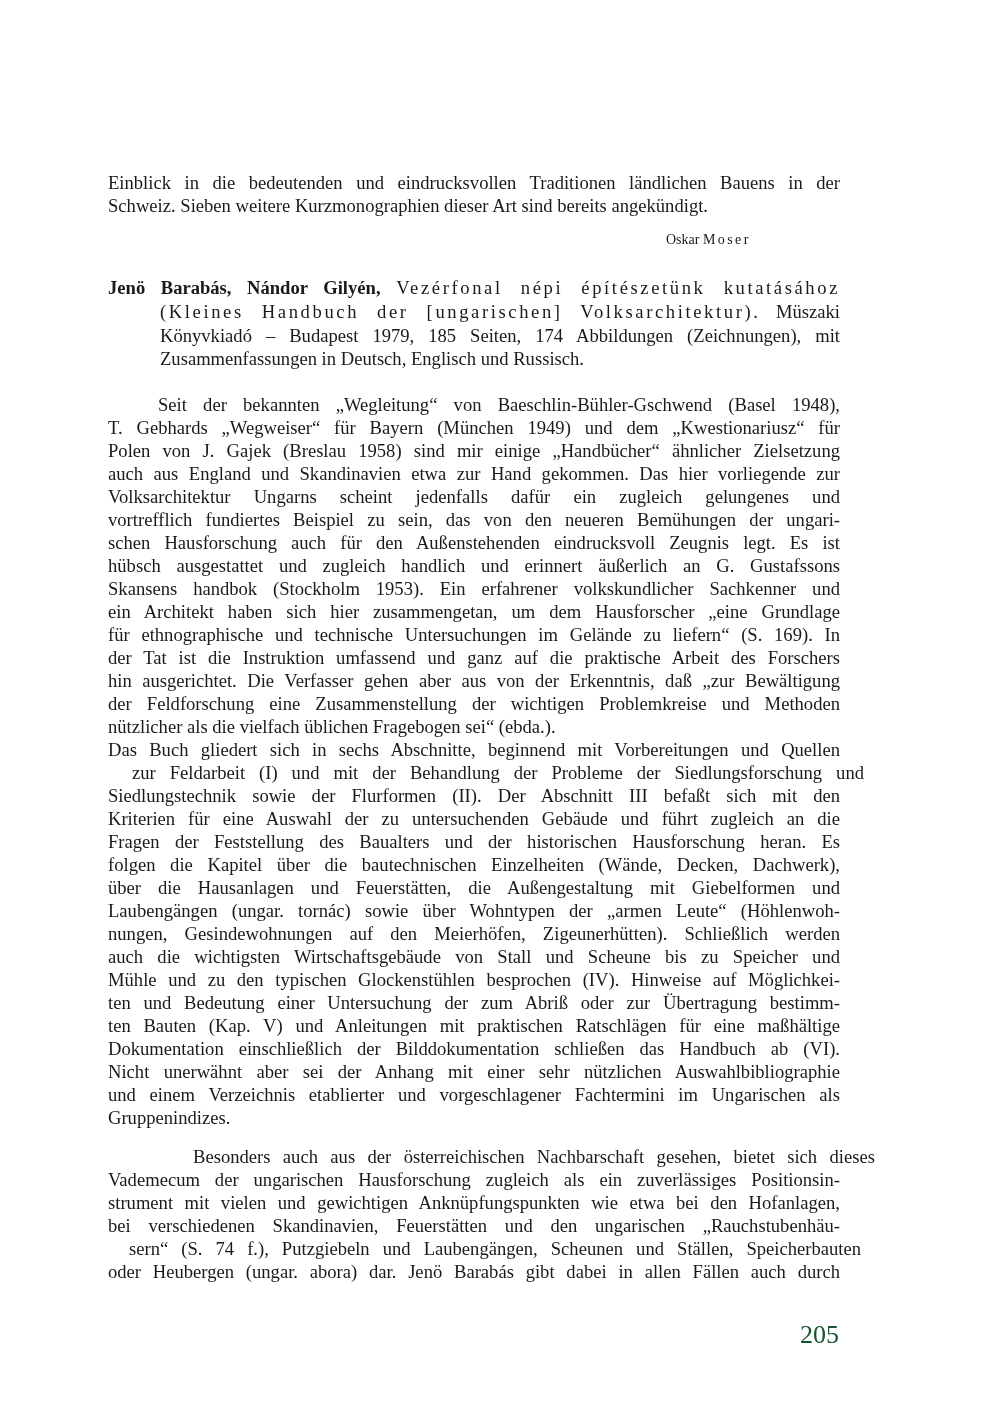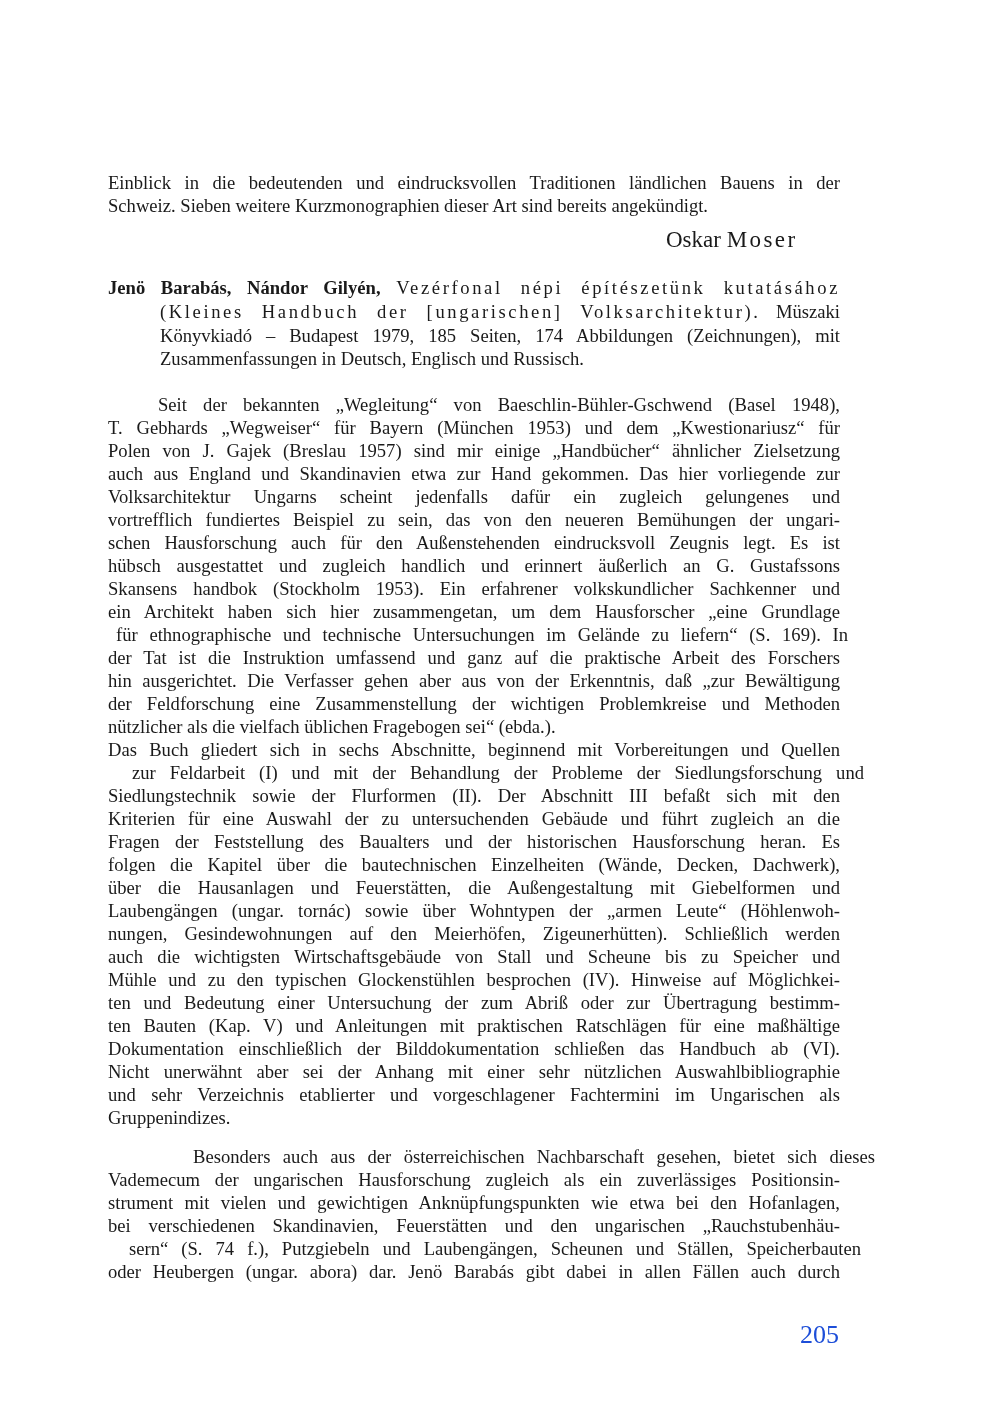--- a/index.html
+++ b/index.html
@@ -41,32 +41,32 @@
   .line.hang {
     left: 160px;
     width: 680px;
   }
   .bold { font-weight: bold; }
   .spaced { letter-spacing: 2.6px; }
   .signature {
     position: absolute;
     left: 666px;
     top: 213px;
-    font-size: 23px;
+    font-size: 14px;
     line-height: 23px;
     white-space: nowrap;
   }
   .signature .surname { letter-spacing: 2.4px; }
   .page-number {
     position: absolute;
     left: 800px;
     top: 1305px;
     font-size: 26px;
     line-height: 30px;
-    color: #1d4ed8;
+    color: #14532d;
   }
 </style>
 </head>
 <body>
 
 <div class="page">
 
   <div>
     <div class="line" style="top:156px;">Einblick in die bedeutenden und eindrucksvollen Traditionen ländlichen Bauens in der</div>
     <div class="line last" style="top:179px;">Schweiz. Sieben weitere Kurzmonographien dieser Art sind bereits angekündigt.</div>
@@ -84,30 +84,30 @@
     <div class="line hang" style="top:285px;">
       <span class="spaced">(Kleines Handbuch der [ungarischen] Volksarchitektur).</span>
       <span>Müszaki</span>
     </div>
     <div class="line hang" style="top:309px;">Könyvkiadó – Budapest 1979, 185 Seiten, 174 Abbildungen (Zeichnungen), mit</div>
     <div class="line hang last" style="top:332px;">Zusammenfassungen in Deutsch, Englisch und Russisch.</div>
   </div>
 
   <div>
     <div class="line indent" style="top:378px;">Seit der bekannten „Wegleitung“ von Baeschlin-Bühler-Gschwend (Basel 1948),</div>
-    <div class="line" style="top:401px;">T. Gebhards „Wegweiser“ für Bayern (München 1953) und dem „Kwestionariusz“ für</div>
-    <div class="line" style="top:424px;">Polen von J. Gajek (Breslau 1957) sind mir einige „Handbücher“ ähnlicher Zielsetzung</div>
+    <div class="line" style="top:401px;">T. Gebhards „Wegweiser“ für Bayern (München 1949) und dem „Kwestionariusz“ für</div>
+    <div class="line" style="top:424px;">Polen von J. Gajek (Breslau 1958) sind mir einige „Handbücher“ ähnlicher Zielsetzung</div>
     <div class="line" style="top:447px;">auch aus England und Skandinavien etwa zur Hand gekommen. Das hier vorliegende zur</div>
     <div class="line" style="top:470px;">Volksarchitektur Ungarns scheint jedenfalls dafür ein zugleich gelungenes und</div>
     <div class="line" style="top:493px;">vortrefflich fundiertes Beispiel zu sein, das von den neueren Bemühungen der ungari-</div>
     <div class="line" style="top:516px;">schen Hausforschung auch für den Außenstehenden eindrucksvoll Zeugnis legt. Es ist</div>
     <div class="line" style="top:539px;">hübsch ausgestattet und zugleich handlich und erinnert äußerlich an G. Gustafssons</div>
     <div class="line" style="top:562px;">Skansens handbok (Stockholm 1953). Ein erfahrener volkskundlicher Sachkenner und</div>
     <div class="line" style="top:585px;">ein Architekt haben sich hier zusammengetan, um dem Hausforscher „eine Grundlage</div>
-    <div class="line" style="top:608px;margin-left:8px;">für ethnographische und technische Untersuchungen im Gelände zu liefern“ (S. 169). In</div>
+    <div class="line" style="top:608px;">für ethnographische und technische Untersuchungen im Gelände zu liefern“ (S. 169). In</div>
     <div class="line" style="top:631px;">der Tat ist die Instruktion umfassend und ganz auf die praktische Arbeit des Forschers</div>
     <div class="line" style="top:654px;">hin ausgerichtet. Die Verfasser gehen aber aus von der Erkenntnis, daß „zur Bewältigung</div>
     <div class="line" style="top:677px;">der Feldforschung eine Zusammenstellung der wichtigen Problemkreise und Methoden</div>
     <div class="line last" style="top:700px;">nützlicher als die vielfach üblichen Fragebogen sei“ (ebda.).</div>
   </div>
 
   <div>
     <div class="line" style="top:723px;">Das Buch gliedert sich in sechs Abschnitte, beginnend mit Vorbereitungen und Quellen</div>
     <div class="line" style="top:746px;margin-left:24px;">zur Feldarbeit (I) und mit der Behandlung der Probleme der Siedlungsforschung und</div>
     <div class="line" style="top:769px;">Siedlungstechnik sowie der Flurformen (II). Der Abschnitt III befaßt sich mit den</div>
@@ -116,21 +116,21 @@
     <div class="line" style="top:838px;">folgen die Kapitel über die bautechnischen Einzelheiten (Wände, Decken, Dachwerk),</div>
     <div class="line" style="top:861px;">über die Hausanlagen und Feuerstätten, die Außengestaltung mit Giebelformen und</div>
     <div class="line" style="top:884px;">Laubengängen (ungar. tornác) sowie über Wohntypen der „armen Leute“ (Höhlenwoh-</div>
     <div class="line" style="top:907px;">nungen, Gesindewohnungen auf den Meierhöfen, Zigeunerhütten). Schließlich werden</div>
     <div class="line" style="top:930px;">auch die wichtigsten Wirtschaftsgebäude von Stall und Scheune bis zu Speicher und</div>
     <div class="line" style="top:953px;">Mühle und zu den typischen Glockenstühlen besprochen (IV). Hinweise auf Möglichkei-</div>
     <div class="line" style="top:976px;">ten und Bedeutung einer Untersuchung der zum Abriß oder zur Übertragung bestimm-</div>
     <div class="line" style="top:999px;">ten Bauten (Kap. V) und Anleitungen mit praktischen Ratschlägen für eine maßhältige</div>
     <div class="line" style="top:1022px;">Dokumentation einschließlich der Bilddokumentation schließen das Handbuch ab (VI).</div>
     <div class="line" style="top:1045px;">Nicht unerwähnt aber sei der Anhang mit einer sehr nützlichen Auswahlbibliographie</div>
-    <div class="line" style="top:1068px;">und sehr Verzeichnis etablierter und vorgeschlagener Fachtermini im Ungarischen als</div>
+    <div class="line" style="top:1068px;">und einem Verzeichnis etablierter und vorgeschlagener Fachtermini im Ungarischen als</div>
     <div class="line last" style="top:1091px;">Gruppenindizes.</div>
   </div>
 
   <div>
     <div class="line indent" style="top:1130px;margin-left:35px;">Besonders auch aus der österreichischen Nachbarschaft gesehen, bietet sich dieses</div>
     <div class="line" style="top:1153px;">Vademecum der ungarischen Hausforschung zugleich als ein zuverlässiges Positionsin-</div>
     <div class="line" style="top:1176px;">strument mit vielen und gewichtigen Anknüpfungspunkten wie etwa bei den Hofanlagen,</div>
     <div class="line" style="top:1199px;">bei verschiedenen Skandinavien, Feuerstätten und den ungarischen „Rauchstubenhäu-</div>
     <div class="line" style="top:1222px;margin-left:21px;">sern“ (S. 74 f.), Putzgiebeln und Laubengängen, Scheunen und Ställen, Speicherbauten</div>
     <div class="line" style="top:1245px;">oder Heubergen (ungar. abora) dar. Jenö Barabás gibt dabei in allen Fällen auch durch</div>

